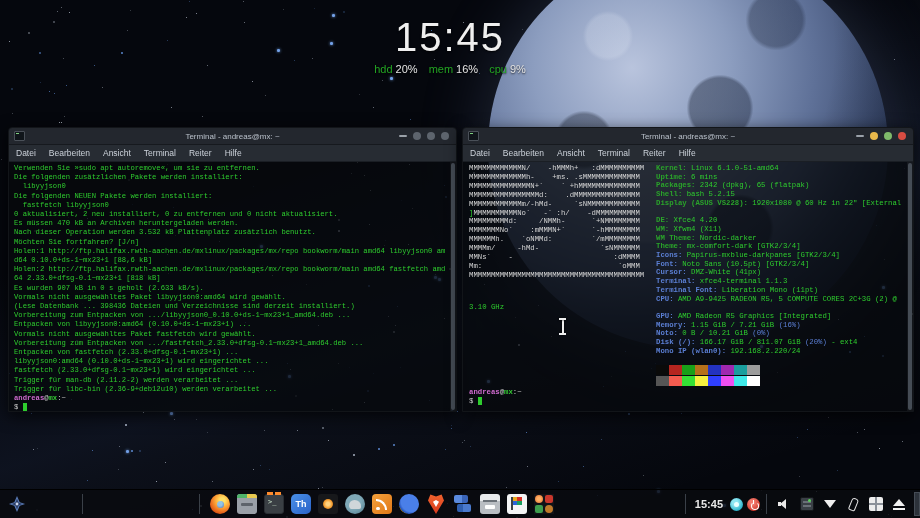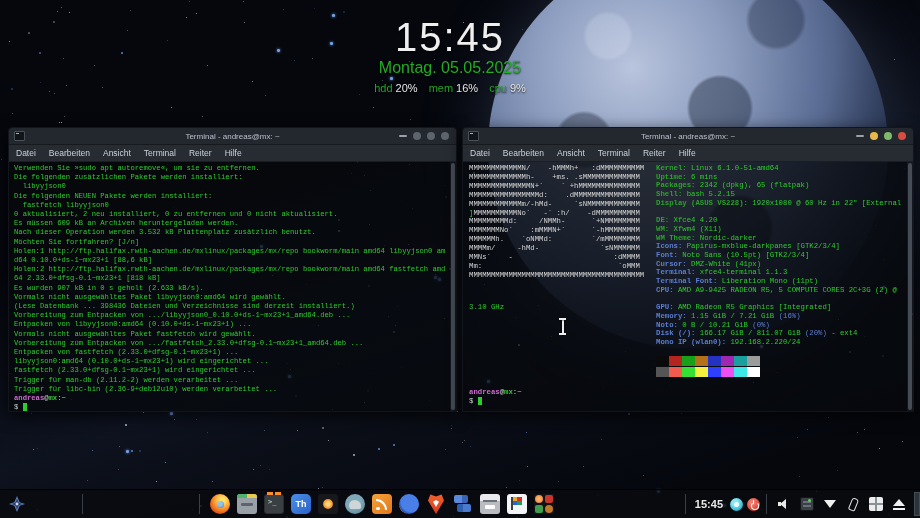--- a/index.html
+++ b/index.html
@@ -539,21 +539,20 @@
     <span style="left: 288px; top: 375px; height: 2.5px; width: 2.5px; background: rgb(127, 178, 255); box-shadow: rgb(127, 178, 255) 0px 0px 3px; opacity: 0.9;"></span>
     <span style="left: 717px; top: 301px; height: 2.5px; width: 2.5px; background: rgb(127, 178, 255); box-shadow: rgb(127, 178, 255) 0px 0px 3px; opacity: 0.9;"></span>
     <span style="left: 277px; top: 49px; height: 2.5px; width: 2.5px; background: rgb(127, 178, 255); box-shadow: rgb(127, 178, 255) 0px 0px 3px; opacity: 0.9;"></span>
     <span style="left: 332px; top: 14px; height: 2.5px; width: 2.5px; background: rgb(127, 178, 255); box-shadow: rgb(127, 178, 255) 0px 0px 3px; opacity: 0.9;"></span>
   </div>
 <div id="milkyway"></div>
 <div id="planet"></div>
 
 <div id="conky">
   <div class="time">15:45</div>
-  <div class="date">Montag. 05.05.2025</div>
   <div class="stats">
     <span class="lbl" style="margin-left:0">hdd</span><span class="val">20%</span>
     <span class="lbl">mem</span><span class="val">16%</span>
     <span class="lbl">cpu</span><span class="val">9%</span>
   </div>
 </div>
 
 <div class="window inactive" id="win-left">
   <div class="titlebar">
     <div class="win-icon"></div>
@@ -574,21 +573,21 @@
       <span class="menu-item">Hilfe</span>
     </div>
   <div class="content">
     <div id="left-lines">
         <div class="tline"><span class="sg-v">Verwenden Sie »sudo apt autoremove«, um sie zu entfernen.</span></div>
         <div class="tline"><span class="sg-v">Die folgenden zusätzlichen Pakete werden installiert:</span></div>
         <div class="tline"><span class="sg-v">  libyyjson0</span></div>
         <div class="tline"><span class="sg-v">Die folgenden NEUEN Pakete werden installiert:</span></div>
         <div class="tline"><span class="sg-v">  fastfetch libyyjson0</span></div>
         <div class="tline"><span class="sg-v">0 aktualisiert, 2 neu installiert, 0 zu entfernen und 0 nicht aktualisiert.</span></div>
-        <div class="tline"><span class="sg-v">Es müssen 609 kB an Archiven heruntergeladen werden.</span></div>
+        <div class="tline"><span class="sg-v">Es müssen 470 kB an Archiven heruntergeladen werden.</span></div>
         <div class="tline"><span class="sg-v">Nach dieser Operation werden 3.532 kB Plattenplatz zusätzlich benutzt.</span></div>
         <div class="tline"><span class="sg-v">Möchten Sie fortfahren? [J/n]</span></div>
         <div class="tline"><span class="sg-v">Holen:1 http://ftp.halifax.rwth-aachen.de/mxlinux/packages/mx/repo bookworm/main amd64 libyyjson0 am</span></div>
         <div class="tline"><span class="sg-v">d64 0.10.0+ds-1~mx23+1 [88,6 kB]</span></div>
         <div class="tline"><span class="sg-v">Holen:2 http://ftp.halifax.rwth-aachen.de/mxlinux/packages/mx/repo bookworm/main amd64 fastfetch amd</span></div>
         <div class="tline"><span class="sg-v">64 2.33.0+dfsg-0.1~mx23+1 [818 kB]</span></div>
         <div class="tline"><span class="sg-v">Es wurden 907 kB in 0 s geholt (2.633 kB/s).</span></div>
         <div class="tline"><span class="sg-v">Vormals nicht ausgewähltes Paket libyyjson0:amd64 wird gewählt.</span></div>
         <div class="tline"><span class="sg-v">(Lese Datenbank ... 398436 Dateien und Verzeichnisse sind derzeit installiert.)</span></div>
         <div class="tline"><span class="sg-v">Vorbereitung zum Entpacken von .../libyyjson0_0.10.0+ds-1~mx23+1_amd64.deb ...</span></div>
@@ -647,20 +646,21 @@
     <div id="right-info">
         <div class="tline"><span class="sg-g">Kernel:</span><span class="sg-v"> Linux 6.1.0-51-amd64</span></div>
         <div class="tline"><span class="sg-g">Uptime:</span><span class="sg-v"> 6 mins</span></div>
         <div class="tline"><span class="sg-g">Packages:</span><span class="sg-v"> 2342 (dpkg), 65 (flatpak)</span></div>
         <div class="tline"><span class="sg-g">Shell:</span><span class="sg-v"> bash 5.2.15</span></div>
         <div class="tline"><span class="sg-g">Display (ASUS VS228):</span><span class="sg-v"> 1920x1080 @ 60 Hz in 22" [External</span></div>
         <div class="tline">&nbsp;</div>
         <div class="tline"><span class="sg-g">DE:</span><span class="sg-v"> Xfce4 4.20</span></div>
         <div class="tline"><span class="sg-g">WM:</span><span class="sg-v"> Xfwm4 (X11)</span></div>
         <div class="tline"><span class="sg-g">WM Theme:</span><span class="sg-v"> Nordic-darker</span></div>
+        <div class="tline"><span class="sg-g">Theme:</span><span class="sg-v"> mx-comfort-dark [GTK2/3/4]</span></div>
         <div class="tline"><span class="sg-b">Icons:</span><span class="sg-v"> Papirus-mxblue-darkpanes [GTK2/3/4]</span></div>
         <div class="tline"><span class="sg-b">Font:</span><span class="sg-v"> Noto Sans (10.5pt) [GTK2/3/4]</span></div>
         <div class="tline"><span class="sg-b">Cursor:</span><span class="sg-v"> DMZ-White (41px)</span></div>
         <div class="tline"><span class="sg-b">Terminal:</span><span class="sg-v"> xfce4-terminal 1.1.3</span></div>
         <div class="tline"><span class="sg-b">Terminal Font:</span><span class="sg-v"> Liberation Mono (11pt)</span></div>
         <div class="tline"><span class="sg-b">CPU:</span><span class="sg-v"> AMD A9-9425 RADEON R5, 5 COMPUTE CORES 2C+3G (2) @</span></div>
         <div class="tline">&nbsp;</div>
         <div class="tline"><span class="sg-b">GPU:</span><span class="sg-v"> AMD Radeon R5 Graphics [Integrated]</span></div>
         <div class="tline"><span class="sg-b">Memory:</span><span class="sg-v"> 1.15 GiB / 7.21 GiB </span><span class="sg-p">(16%)</span></div>
         <div class="tline"><span class="sg-b">Noto:</span><span class="sg-v"> 0 B / 10.21 GiB </span><span class="sg-p">(0%)</span></div>

